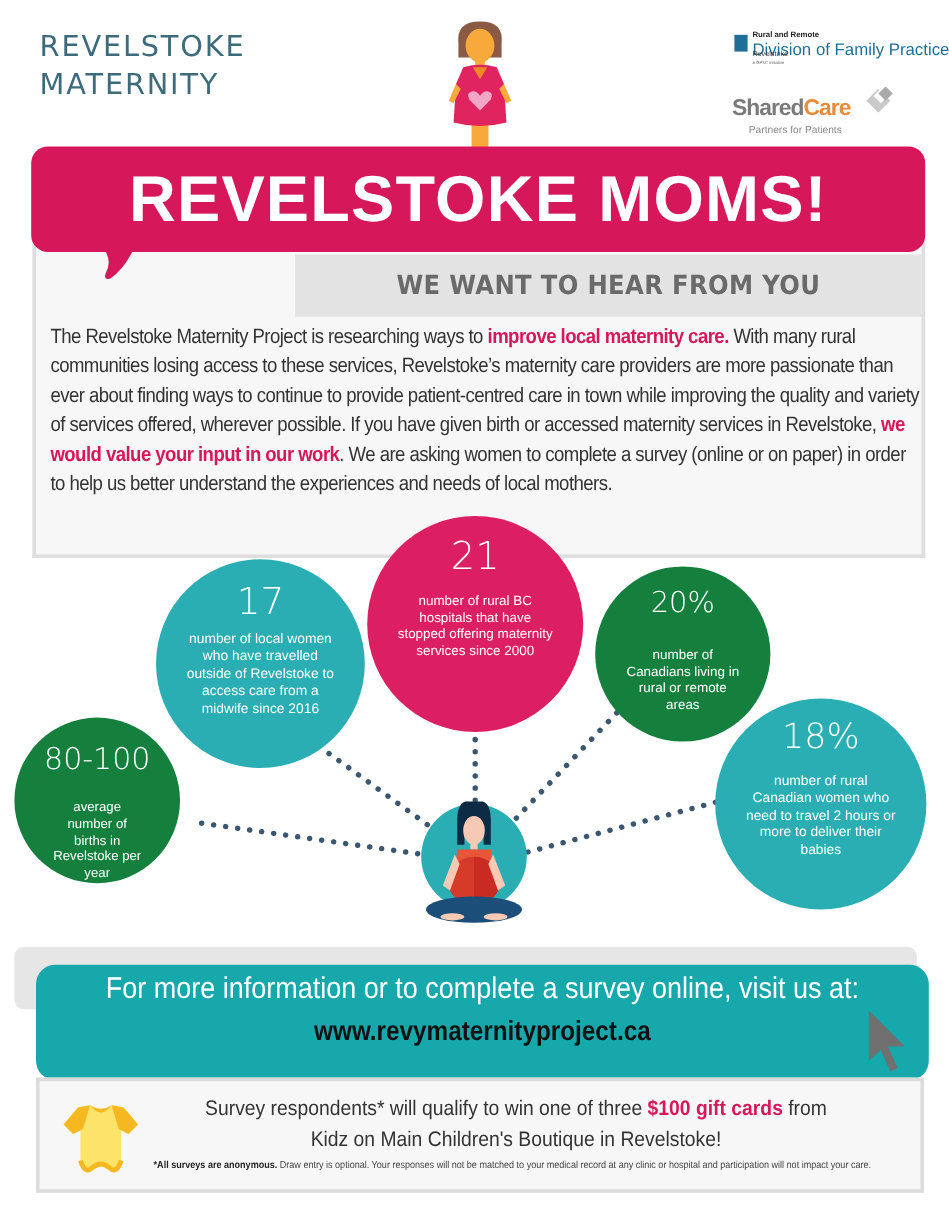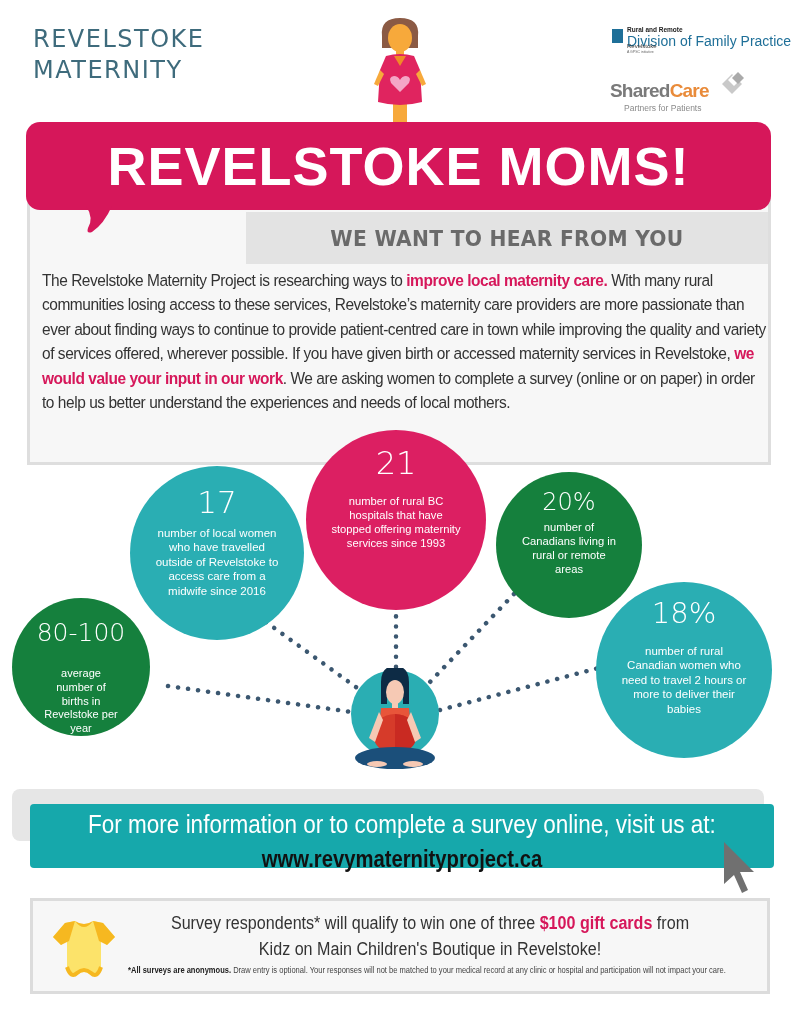--- a/index.html
+++ b/index.html
@@ -74,22 +74,22 @@
 
   .dots { position: absolute; left: 0; top: 0; width: 791px; height: 1024px; pointer-events: none; }
 
   .yoga { position: absolute; left: 345px; top: 668px; width: 100px; height: 105px; }
 
   .cta-shadow {
     position: absolute; left: 12px; top: 789px; width: 752px; height: 52px;
     background: #e6e6e6; border-radius: 8px;
   }
   .cta {
-    position: absolute; left: 30px; top: 804px; width: 744px; height: 64px;
-    background: #16a8ab; border-radius: 4px; text-align: center;
+    position: absolute; left: 30px; top: 804px; width: 744px; height: 96px;
+    background: #16a8ab; border-radius: 16px; text-align: center;
   }
   .cta-line1 {
     position: absolute; left: 0; right: 0; top: 6px;
     font-family: "Liberation Sans", sans-serif; font-size: 25px; color: #ffffff; white-space: nowrap;
     transform: scaleX(0.9);
   }
   .cta-link {
     position: absolute; left: 0; right: 0; top: 42px;
     font-family: "Liberation Sans", sans-serif; font-size: 23px; font-weight: bold; color: #111;
     white-space: nowrap; transform: scaleX(0.88);
@@ -183,26 +183,26 @@
   <div class="stat-desc" style="font-size:11px; width:78px; margin-top:20px;">average number of births in Revelstoke per year</div>
 </div>
 
 <div class="stat-circle c-teal" style="left:130px; top:466px; width:174px; height:174px;">
   <div class="stat-value" style="font-size:31px; margin-top:18px;">17</div>
   <div class="stat-desc" style="font-size:11.5px; width:130px; margin-top:6px;">number of local women who have travelled outside of Revelstoke to access care from a midwife since 2016</div>
 </div>
 
 <div class="stat-circle c-pink" style="left:306px; top:430px; width:180px; height:180px;">
   <div class="stat-value" style="font-size:32px; margin-top:14px;">21</div>
-  <div class="stat-desc" style="font-size:11.2px; width:130px; margin-top:12px;">number of rural BC hospitals that have stopped offering maternity services since 1993</div>
+  <div class="stat-desc" style="font-size:11.2px; width:130px; margin-top:12px;">number of rural BC hospitals that have stopped offering maternity services since 2000</div>
 </div>
 
 <div class="stat-circle c-lime" style="left:496px; top:472px; width:146px; height:146px;">
   <div class="stat-value" style="font-size:24px; margin-top:16px;">20%</div>
-  <div class="stat-desc" style="font-size:11.2px; width:96px; margin-top:4px;">number of Canadians living in rural or remote areas</div>
+  <div class="stat-desc" style="font-size:11.2px; width:96px; margin-top:23px;">number of Canadians living in rural or remote areas</div>
 </div>
 
 <div class="stat-circle c-teal" style="left:596px; top:582px; width:176px; height:176px;">
   <div class="stat-value" style="font-size:29px; margin-top:14px;">18%</div>
   <div class="stat-desc" style="font-size:11.5px; width:130px; margin-top:14px;">number of rural Canadian women who need to travel 2 hours or more to deliver their babies</div>
 </div>
 
 <svg class="yoga" viewBox="0 0 100 105">
   <circle cx="50" cy="46" r="44" fill="#2aaeb3"></circle>
   <path d="M36 14 Q36 -2 50 -2 Q64 -2 64 14 L64 36 L58 36 L58 20 L42 20 L42 36 L36 36 Z" fill="#0d2b45"></path>

